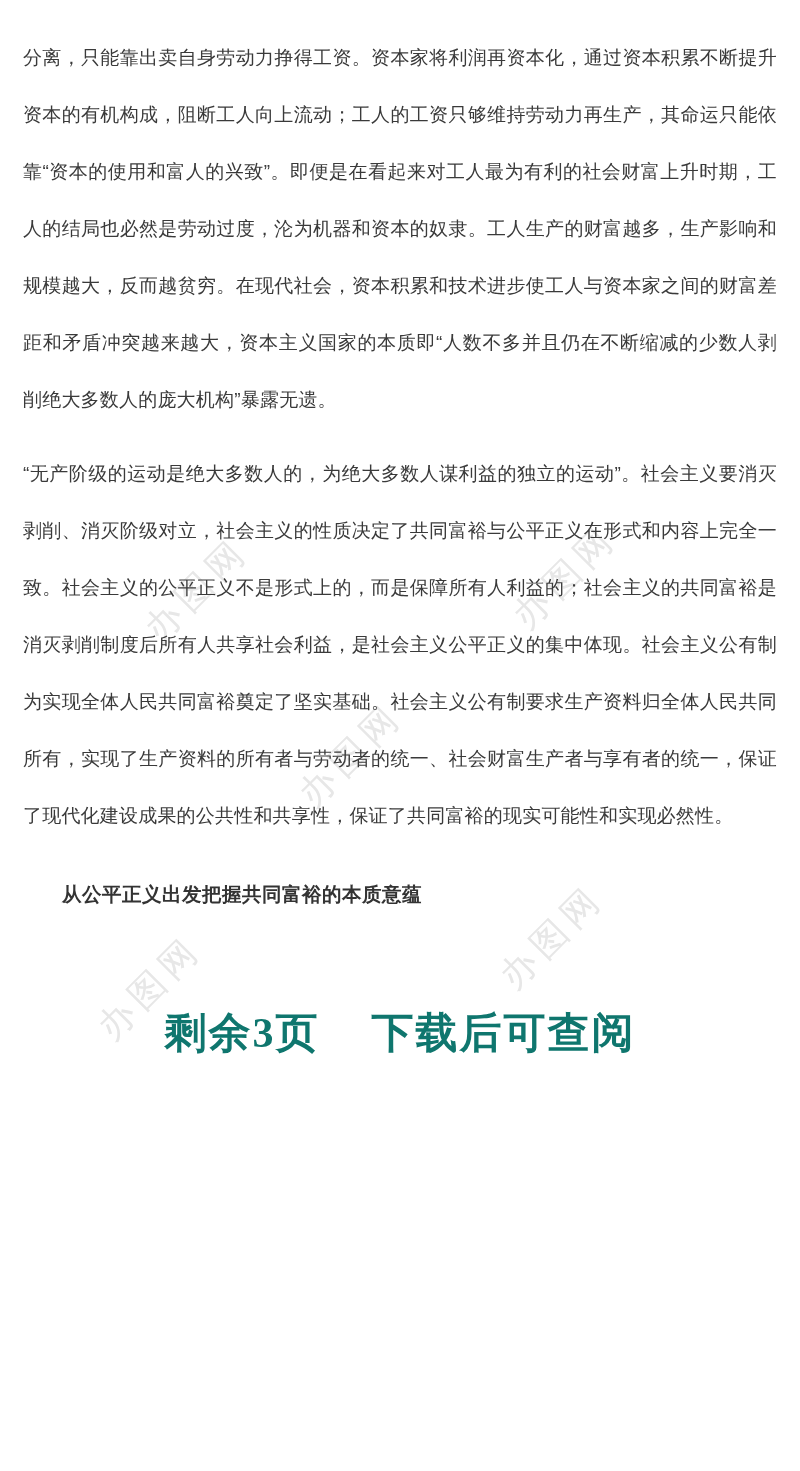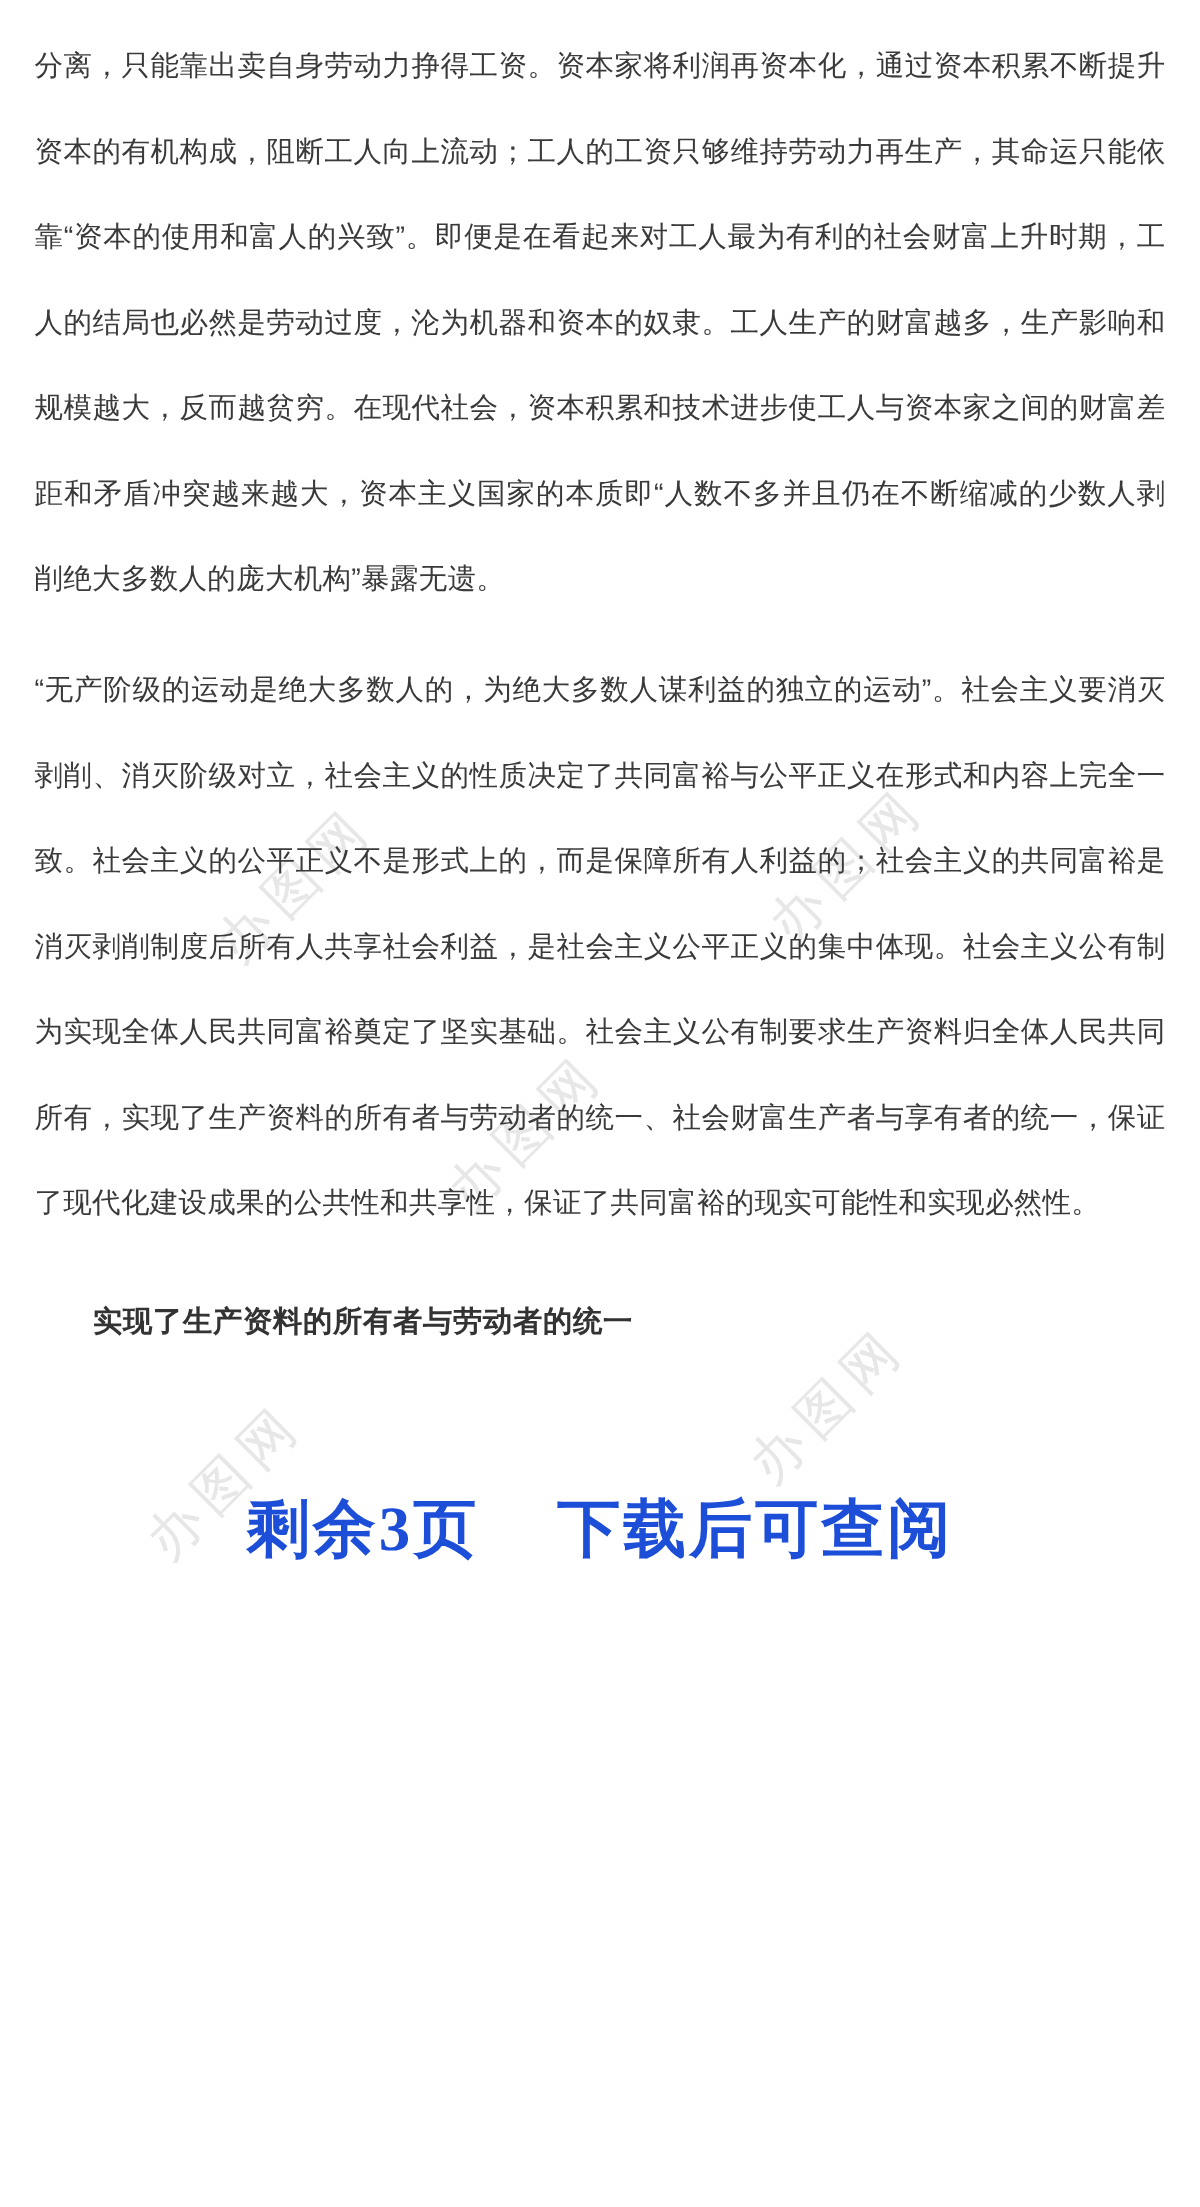--- a/index.html
+++ b/index.html
@@ -40,20 +40,21 @@
   .wm1 { left: 197px; top: 590px; }
   .wm2 { left: 565px; top: 577px; }
   .wm3 { left: 351px; top: 755px; }
   .wm4 { left: 150px; top: 988px; }
   .wm5 { left: 552px; top: 937px; }
   
   .content {
     position: relative;
     z-index: 1;
     padding: 16px 23px 0 23px;
+    margin-top: 13px;
   }
   .para {
     margin: 0 0 17px 0;
     font-size: 19px;
     line-height: 57px;
     color: #3a3a3a;
     text-align: justify;
     text-justify: inter-ideograph;
     letter-spacing: 0.2px;
   }
@@ -65,21 +66,21 @@
     color: #333333;
     text-indent: 2em;
     letter-spacing: 0.5px;
   }
   
   .preview-footer {
     position: relative;
     z-index: 1;
     margin-top: 80px;
     text-align: center;
-    color: #1d4ed8;
+    color: #0f766e;
     font-family: "Liberation Serif", "DejaVu Serif", serif;
     font-weight: 700;
     font-size: 42px;
     line-height: 60px;
     letter-spacing: 2px;
   }
   .preview-footer .remaining {
     margin-right: 52px;
   }
 </style>
@@ -92,20 +93,20 @@
     <span class="watermark wm1">办图网</span>
     <span class="watermark wm2">办图网</span>
     <span class="watermark wm3">办图网</span>
     <span class="watermark wm4">办图网</span>
     <span class="watermark wm5">办图网</span>
   </div>
 
   <div class="content">
     <p class="para">分离，只能靠出卖自身劳动力挣得工资。资本家将利润再资本化，通过资本积累不断提升资本的有机构成，阻断工人向上流动；工人的工资只够维持劳动力再生产，其命运只能依靠“资本的使用和富人的兴致”。即便是在看起来对工人最为有利的社会财富上升时期，工人的结局也必然是劳动过度，沦为机器和资本的奴隶。工人生产的财富越多，生产影响和规模越大，反而越贫穷。在现代社会，资本积累和技术进步使工人与资本家之间的财富差距和矛盾冲突越来越大，资本主义国家的本质即“人数不多并且仍在不断缩减的少数人剥削绝大多数人的庞大机构”暴露无遗。</p>
     <p class="para">“无产阶级的运动是绝大多数人的，为绝大多数人谋利益的独立的运动”。社会主义要消灭剥削、消灭阶级对立，社会主义的性质决定了共同富裕与公平正义在形式和内容上完全一致。社会主义的公平正义不是形式上的，而是保障所有人利益的；社会主义的共同富裕是消灭剥削制度后所有人共享社会利益，是社会主义公平正义的集中体现。社会主义公有制为实现全体人民共同富裕奠定了坚实基础。社会主义公有制要求生产资料归全体人民共同所有，实现了生产资料的所有者与劳动者的统一、社会财富生产者与享有者的统一，保证了现代化建设成果的公共性和共享性，保证了共同富裕的现实可能性和实现必然性。</p>
-    <h3 class="section-heading">实现了生产资料的所有者与劳动者的统一</h3>
+    <h3 class="section-heading">从公平正义出发把握共同富裕的本质意蕴</h3>
   </div>
 
   <div class="preview-footer">
     <span class="remaining">剩余3页</span><span>下载后可查阅</span>
   </div>
 
 </div>
 
 </body></html>

